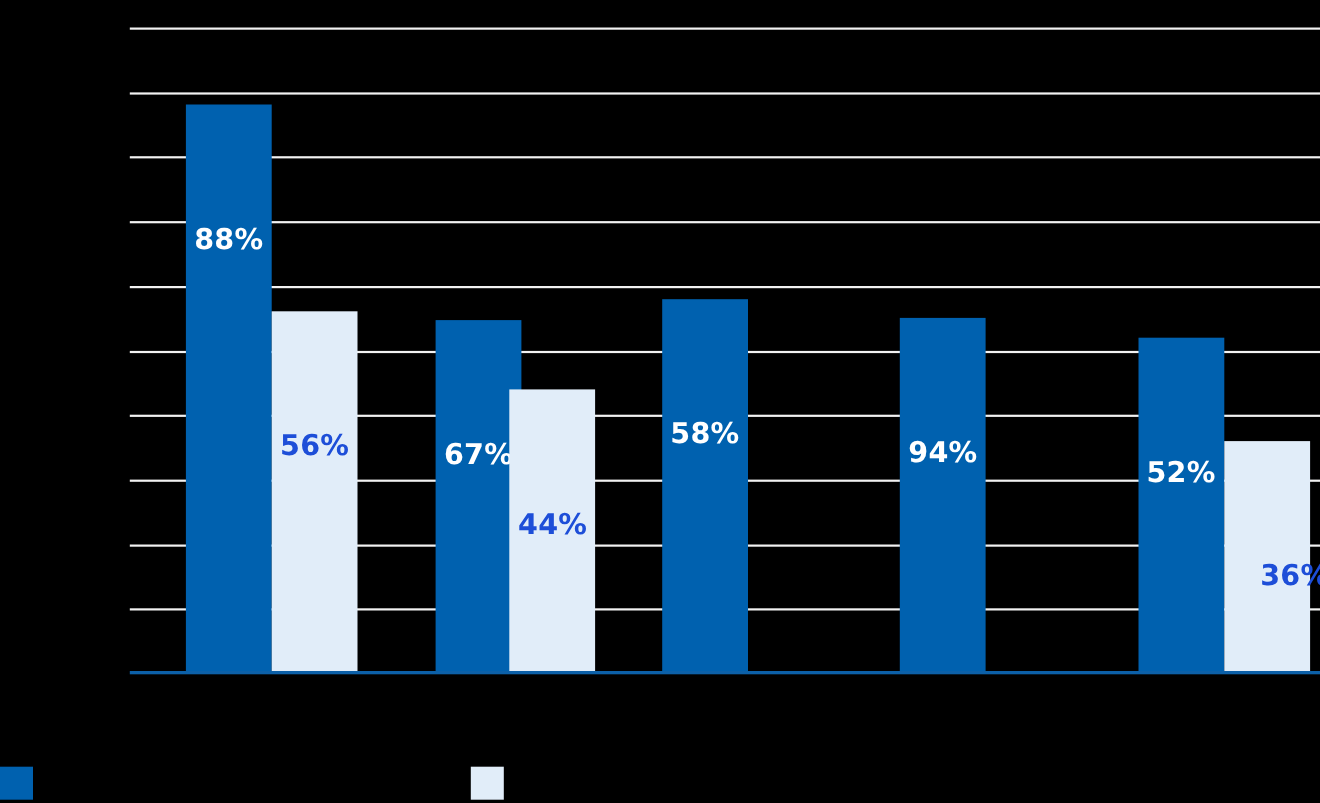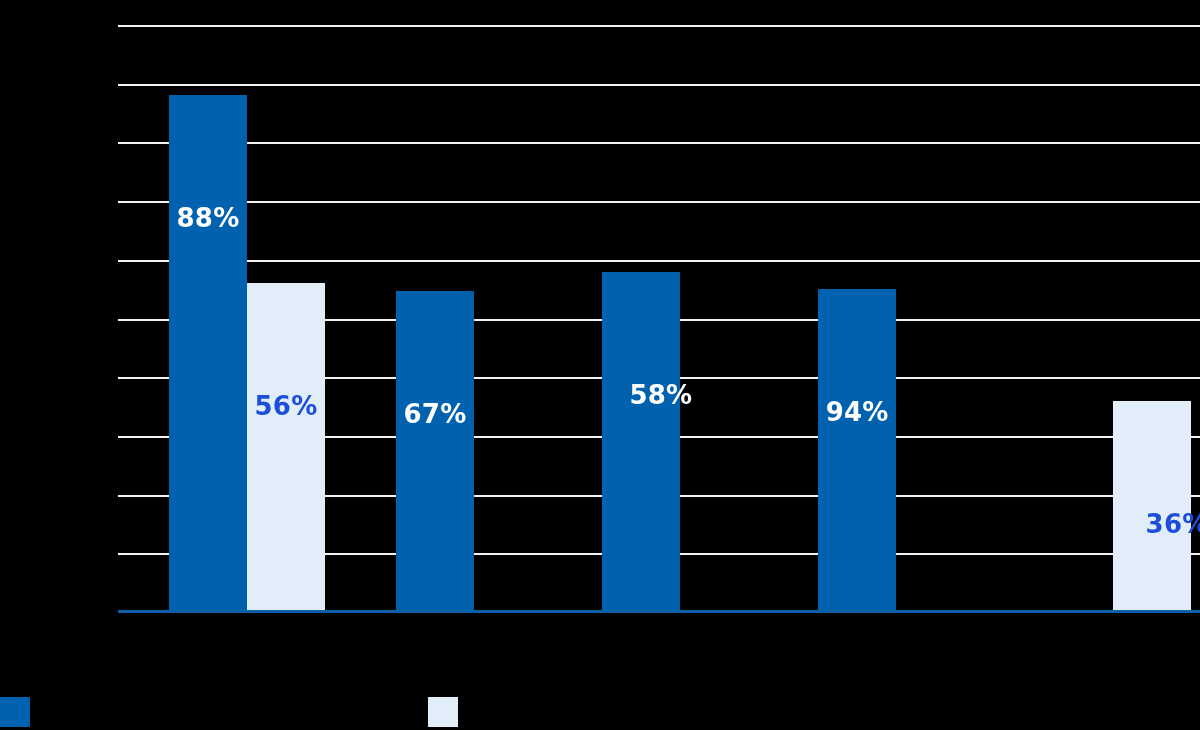--- a/index.html
+++ b/index.html
@@ -165,25 +165,31 @@
       <div class="gridline" style="top: 528.3px;"></div>
       <div class="bar bar-dark" style="left: 51px; width: 78px; height: 516.56px;">
         <div class="bar-label" style="top: 108px;">88%</div>
       </div>
       <div class="bar bar-light" style="left: 129px; width: 78px; height: 328.72px;">
         <div class="bar-label" style="top: 108px;">56%</div>
       </div>
       <div class="bar bar-dark" style="left: 278px; width: 78px; height: 321px;">
         <div class="bar-label" style="top: 108px;">67%</div>
       </div>
+      <div class="bar bar-light" style="left: 345.4px; width: 78px; height: 258.28px;">
+        <div class="bar-label" style="top: 108px;">44%</div>
+      </div>
       <div class="bar bar-dark" style="left: 483.8px; width: 78px; height: 340.46px;">
-        <div class="bar-label" style="top: 108px; margin-left: 20px;">58%</div>
+        <div class="bar-label" style="top: 108px;">58%</div>
       </div>
       <div class="bar bar-dark" style="left: 700.2px; width: 78px; height: 322.85px;">
         <div class="bar-label" style="top: 108px;">94%</div>
+      </div>
+      <div class="bar bar-dark" style="left: 916.6px; width: 78px; height: 305.24px;">
+        <div class="bar-label" style="top: 108px;">52%</div>
       </div>
       <div class="bar bar-light" style="left: 994.6px; width: 78px; height: 211.32px;">
         <div class="bar-label" style="top: 108px; padding-left: 33px;">36%</div>
       </div>
     </div>
 
   <div id="axis-line"></div>
 
   <div id="tick-labels">
       <div class="tick-label" style="top: 15px;"></div>

